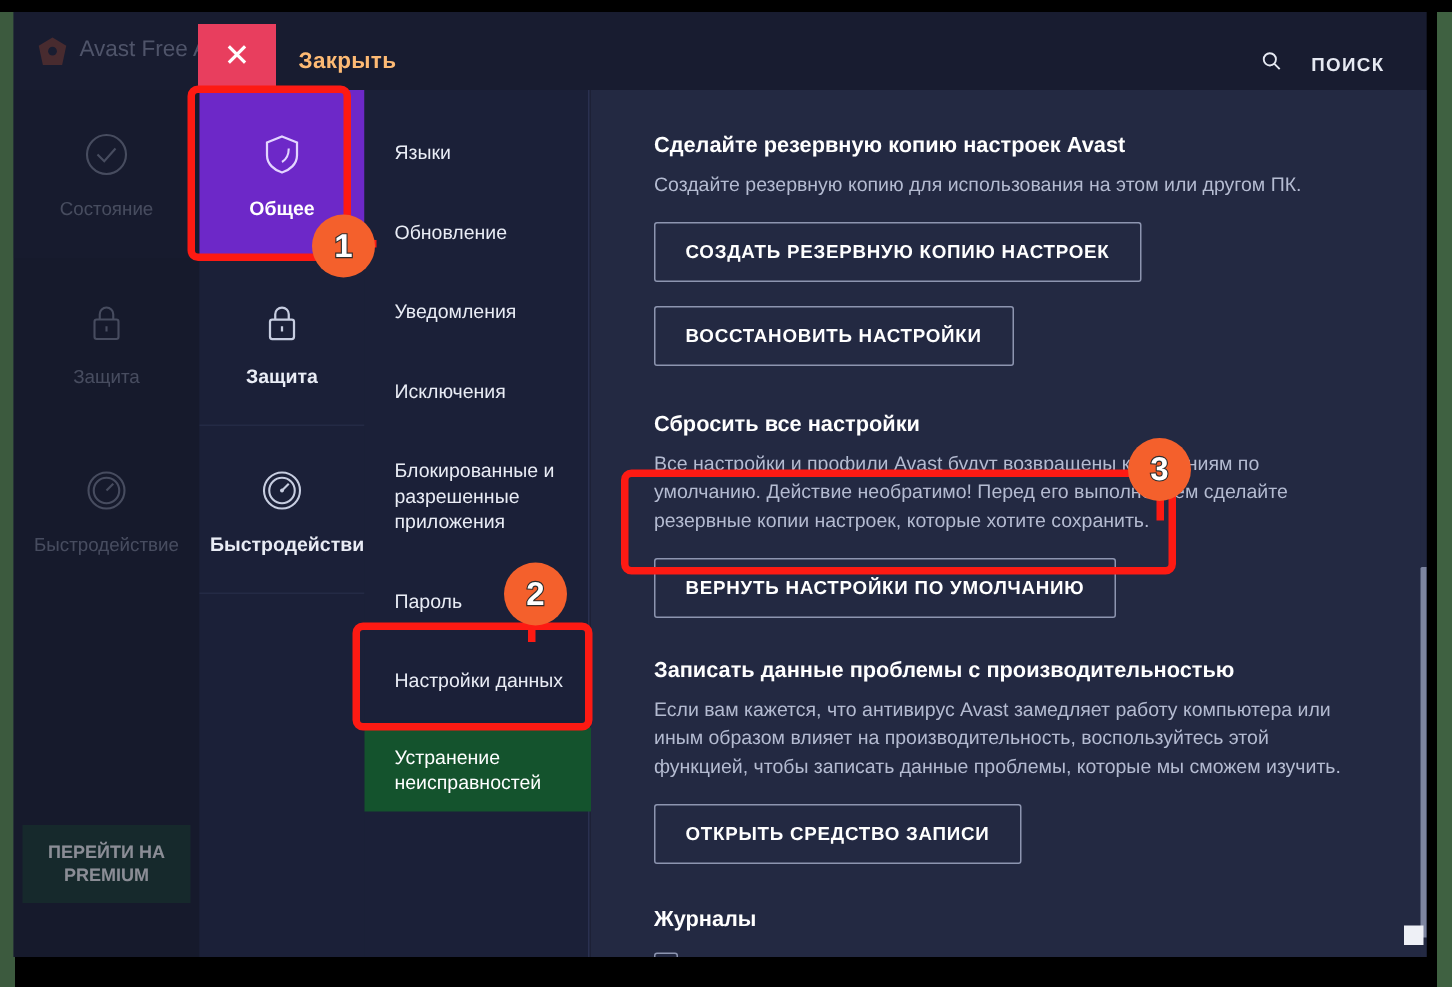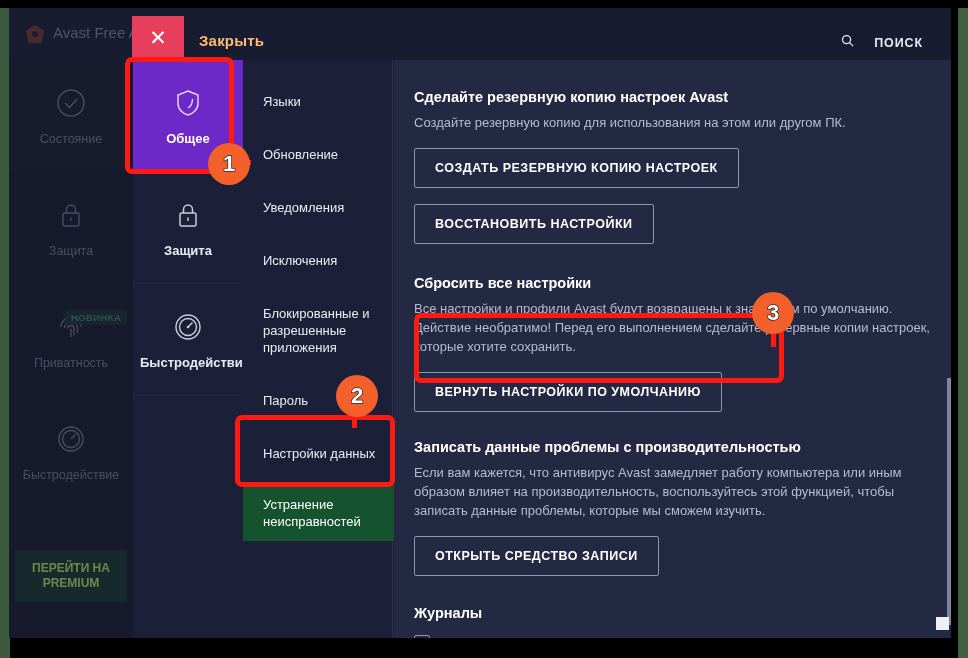--- a/index.html
+++ b/index.html
@@ -78,21 +78,21 @@
     position:absolute; left:56px; top:26px;
     background:#1b4a35; color:#6fe3a8; font-size:9.5px; font-weight:bold;
     padding:2px 6px; border-radius:2px; letter-spacing:.4px; opacity:.85;
   }
   .premium-box {
     position:absolute; left:6px; top:490px; width:112px; height:52px;
     background:#16392c; opacity:.5;
     display:flex; align-items:center; justify-content:center;
   }
   .premium-box .ptxt {
-    font-size:12px; color:#bef264; font-weight:bold; text-align:center; line-height:15px;
+    font-size:12px; color:#ffffff; font-weight:bold; text-align:center; line-height:15px;
   }
 
   
   .cat-col {
     position:absolute; left:124px; top:52px; width:110px; height:578px;
     background:#1b2038;
   }
   .cat-item {
     position:relative; width:110px; height:112px;
     display:flex; flex-direction:column; align-items:center; justify-content:center;
@@ -119,21 +119,21 @@
   .menu-item.spacer { height:22px; padding:0; }
   .menu-item.active {
     background:#14532d; color:#ffffff;
   }
 
   
   .content {
     position:absolute; left:385px; top:52px; width:557px; height:578px;
     background:#232942; overflow:hidden;
   }
-  .section { padding:0 20px; }
+  .section { padding:0 42px; }
   .sec-title {
     font-size:14.5px; color:#ffffff; font-weight:bold; line-height:19px;
   }
   .sec-desc {
     font-size:13px; color:#b4bbd1; line-height:19px; margin-top:6px;
   }
   .btn {
     display:inline-block; margin-top:16px;
     border:1px solid #8d95b0; background:transparent; color:#ffffff;
     font-size:12.5px; font-weight:bold; letter-spacing:.5px;
@@ -231,32 +231,20 @@
         <span class="ic">
           <svg width="34" height="34" viewBox="0 0 34 34" fill="none" stroke="#b9c0d6" stroke-width="1.4">
             <rect x="9" y="15" width="16" height="13" rx="1.5"></rect>
             <path d="M12.5 15 v-3.5 a4.5 4.5 0 0 1 9 0 V15"></path>
             <line x1="17" y1="19.5" x2="17" y2="23"></line>
           </svg>
         </span>
         <span class="lbl">Защита</span>
       </div>
 
-      <div class="bg-item">
-        <span class="novinka">НОВИНКА</span>
-        <span class="ic">
-          <svg width="34" height="34" viewBox="0 0 34 34" fill="none" stroke="#b9c0d6" stroke-width="1.3">
-            <path d="M7 17a10 10 0 0 1 20 0"></path>
-            <path d="M10.5 18a6.5 6.5 0 0 1 13 0v5"></path>
-            <path d="M14 18.5a3 3 0 0 1 6 0v7"></path>
-            <path d="M17 19v8"></path>
-          </svg>
-        </span>
-        <span class="lbl">Приватность</span>
-      </div>
 
       <div class="bg-item">
         <span class="ic">
           <svg width="34" height="34" viewBox="0 0 34 34" fill="none" stroke="#b9c0d6" stroke-width="1.4">
             <circle cx="17" cy="17" r="12"></circle>
             <circle cx="17" cy="17" r="8.5"></circle>
             <line x1="17" y1="17" x2="21.5" y2="12.5"></line>
           </svg>
         </span>
         <span class="lbl">Быстродействие</span>

